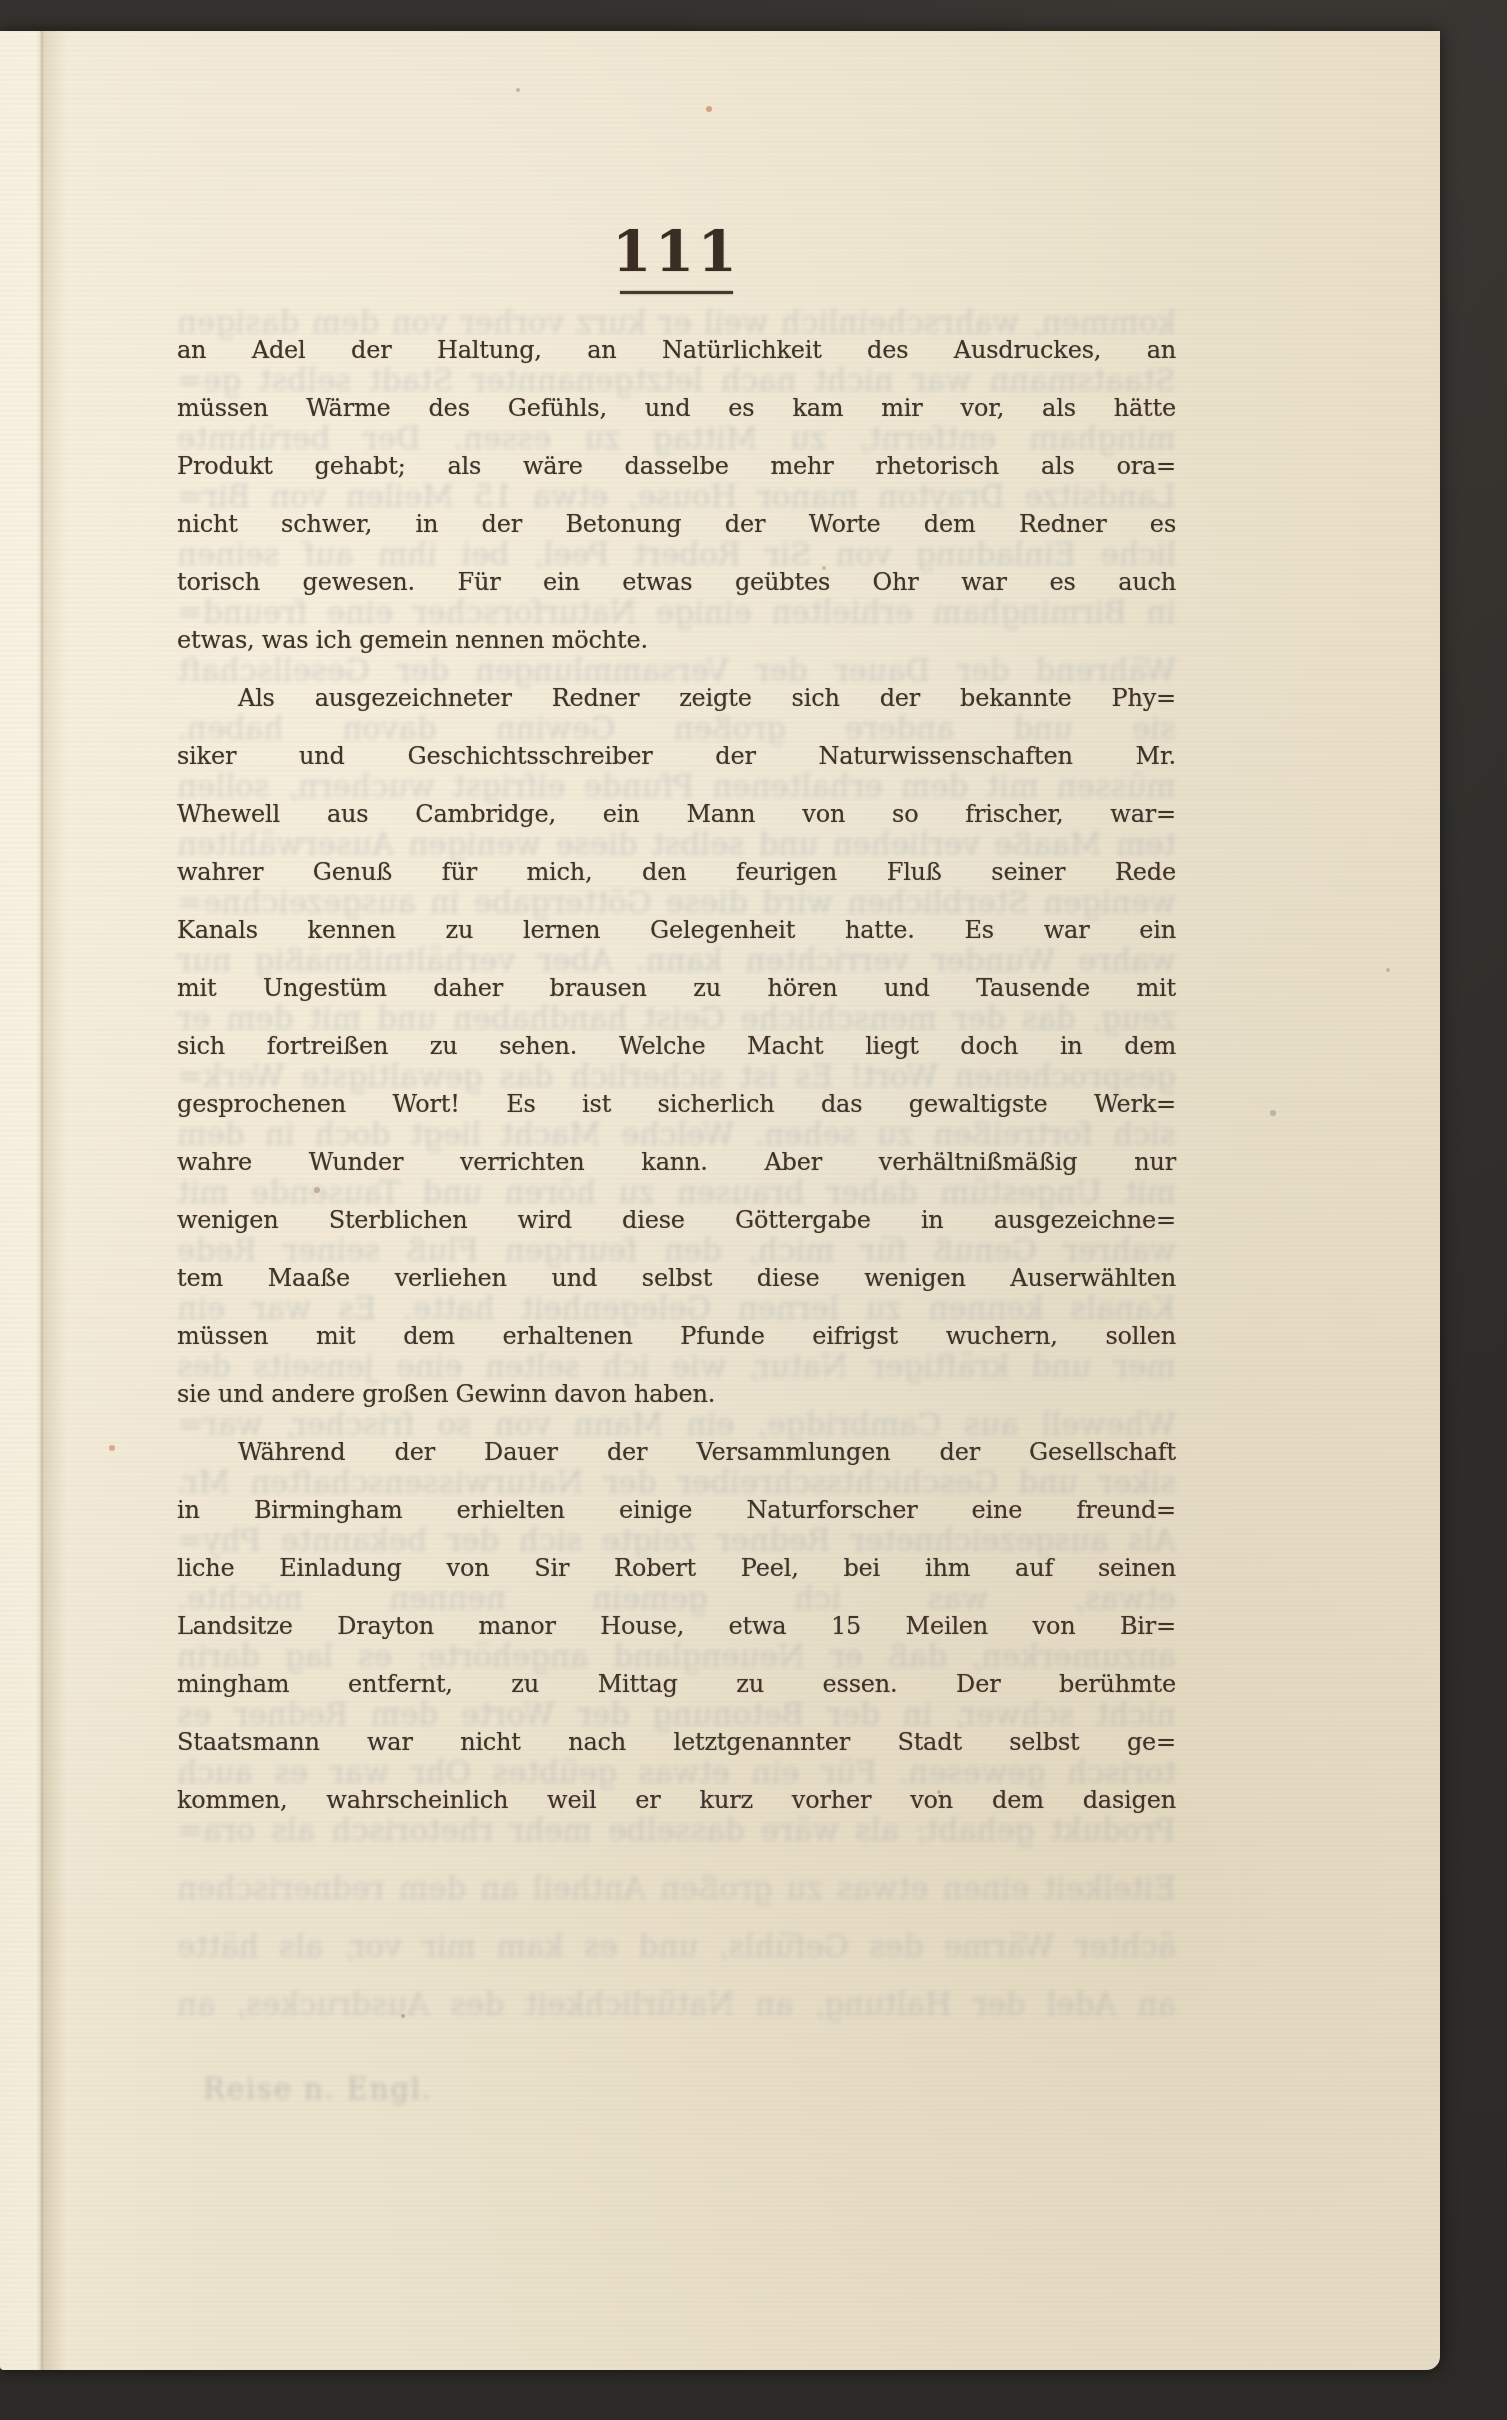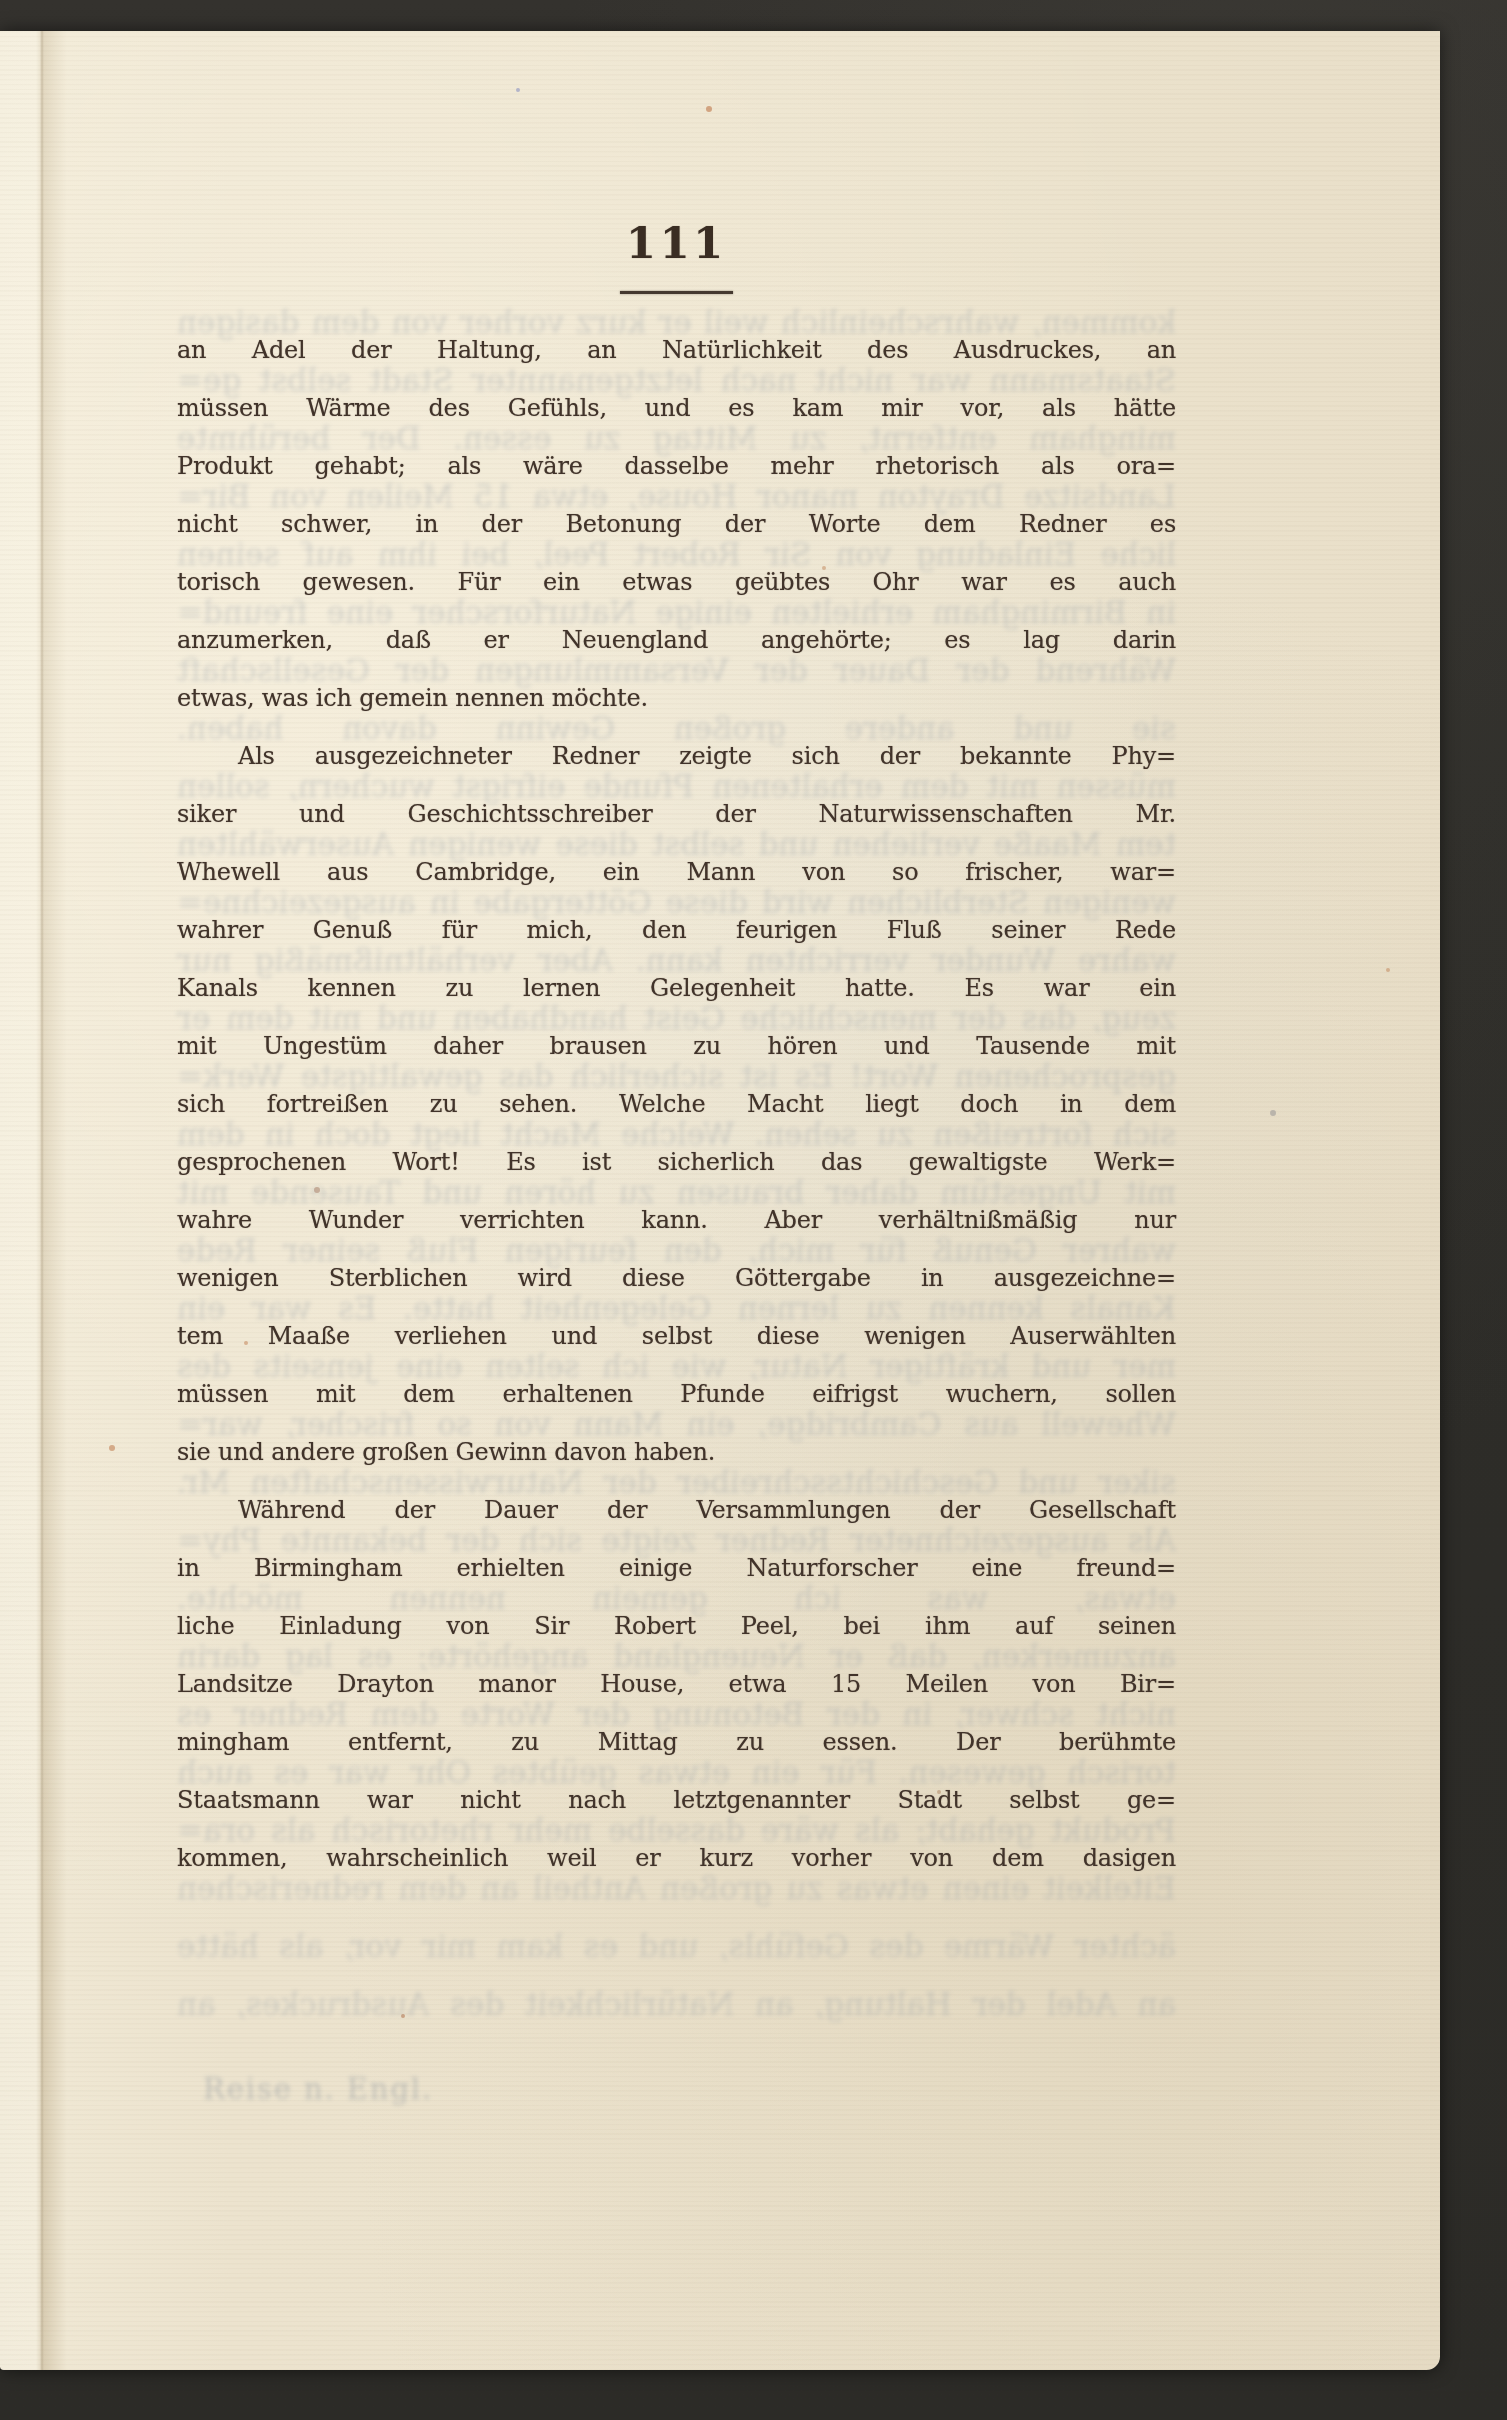--- a/index.html
+++ b/index.html
@@ -52,21 +52,21 @@
     background: linear-gradient(90deg, rgba(150,132,100,0), rgba(150,132,100,.35), rgba(150,132,100,0));
   }
 
   
   .page-number {
     position: absolute;
     left: 177px;
     width: 999px;
     top: 218px;
     text-align: center;
-    font-size: 43px;
+    font-size: 56px;
     font-weight: bold;
     letter-spacing: 3.8px;
     color: #3a2d23;
     text-shadow: 0 0 1px rgba(58,45,35,.55);
   }
   .page-number-rule {
     position: absolute;
     left: 177px;
     width: 999px;
     top: 279px;
@@ -199,21 +199,20 @@
 
 <div class="page-number">111</div>
 <div class="page-number-rule"><span class="rule"></span></div>
 
 <div class="text-block">
     <div class="line">an Adel der Haltung, an Natürlichkeit des Ausdruckes, an</div>
     <div class="line">müssen Wärme des Gefühls, und es kam mir vor, als hätte</div>
     <div class="line">Produkt gehabt; als wäre dasselbe mehr rhetorisch als ora=</div>
     <div class="line">nicht schwer, in der Betonung der Worte dem Redner es</div>
     <div class="line">torisch gewesen. Für ein etwas geübtes Ohr war es auch</div>
-    <div class="line">anzumerken, daß er Neuengland angehörte; es lag darin</div>
     <div class="line no-just">etwas, was ich gemein nennen möchte.</div>
     <div class="line indent">Als ausgezeichneter Redner zeigte sich der bekannte Phy=</div>
     <div class="line">siker und Geschichtsschreiber der Naturwissenschaften Mr.</div>
     <div class="line">Whewell aus Cambridge, ein Mann von so frischer, war=</div>
     <div class="line">wahrer Genuß für mich, den feurigen Fluß seiner Rede</div>
     <div class="line">Kanals kennen zu lernen Gelegenheit hatte. Es war ein</div>
     <div class="line">mit Ungestüm daher brausen zu hören und Tausende mit</div>
     <div class="line">sich fortreißen zu sehen. Welche Macht liegt doch in dem</div>
     <div class="line">gesprochenen Wort! Es ist sicherlich das gewaltigste Werk=</div>
     <div class="line">wahre Wunder verrichten kann. Aber verhältnißmäßig nur</div>

